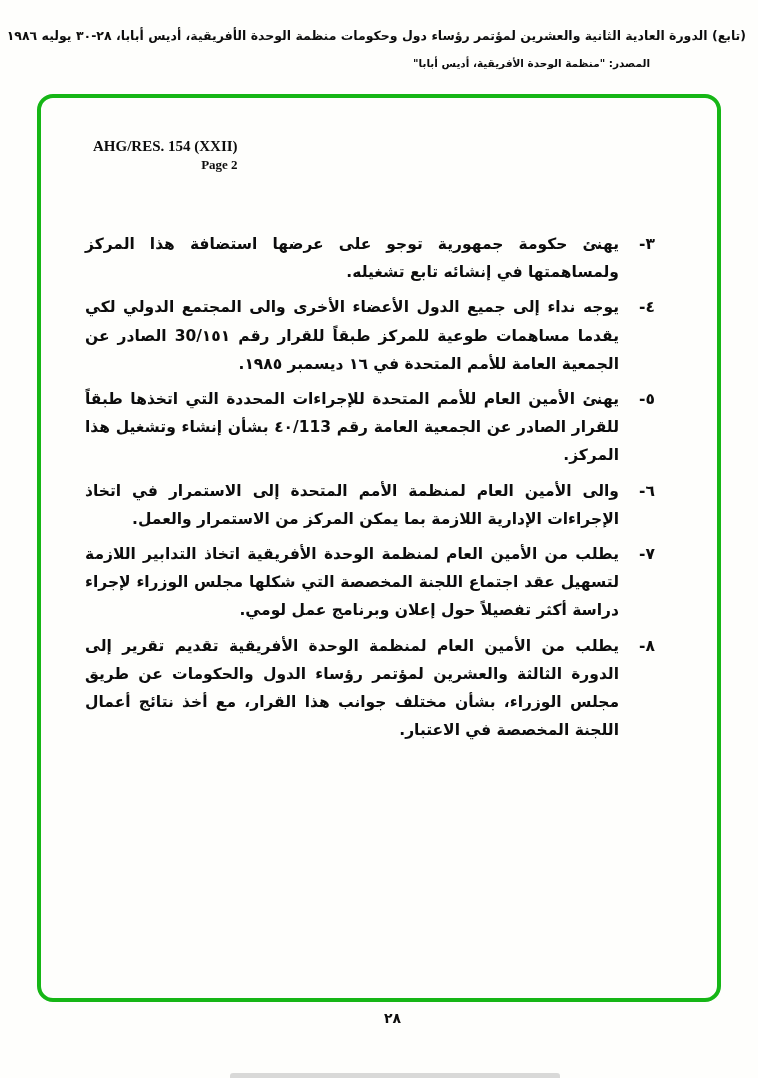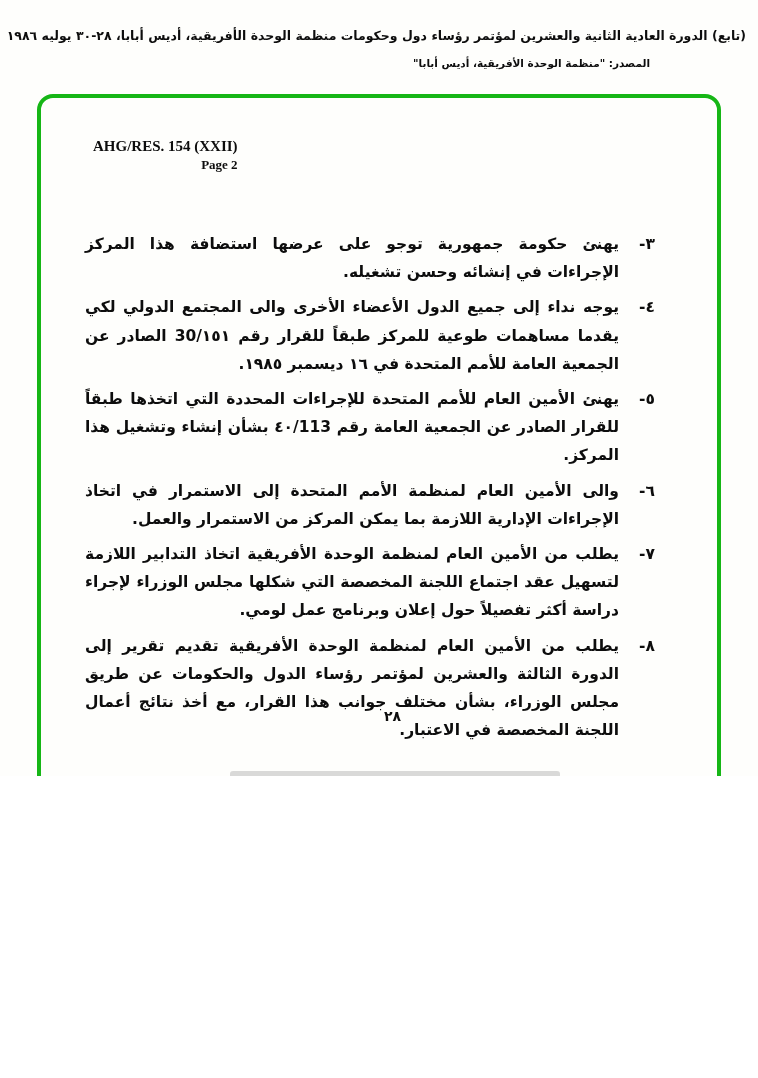--- a/index.html
+++ b/index.html
@@ -1,18 +1,18 @@
 <!DOCTYPE html>
 <html lang="ar"><head>
 <meta charset="utf-8">
 <style>
   html,body { margin:0; padding:0; background:#ffffff; }
   .page {
     position:relative;
-    width:758px; height:776px;
+    width:758px; height:1078px;
     background:#fefefc;
     overflow:hidden;
     font-family:"DejaVu Sans", sans-serif;
     color:#0d0d0d;
   }
   .header-line1 {
     position:absolute;
     top:28px; left:10px; right:12px;
     direction:rtl;
     text-align:right;
@@ -106,21 +106,21 @@
 
     <div class="docref">
       <span>AHG/RES. 154 (XXII)</span>
       <span class="pagelabel">Page 2</span>
     </div>
 
     <div class="content">
 
       <div class="para">
         <span class="num">٣-</span>
-        <span class="text">يهنئ حكومة جمهورية توجو على عرضها استضافة هذا المركز الإجراءات في إنشائه وحسن تشغيله.</span>
+        <span class="text">يهنئ حكومة جمهورية توجو على عرضها استضافة هذا المركز ولمساهمتها في إنشائه تابع تشغيله.</span>
       </div>
 
       <div class="para">
         <span class="num">٤-</span>
         <span class="text">يوجه نداء إلى جميع الدول الأعضاء الأخرى والى المجتمع الدولي لكي يقدما مساهمات طوعية للمركز طبقاً للقرار رقم 30/١٥١ الصادر عن الجمعية العامة للأمم المتحدة في ١٦ ديسمبر ١٩٨٥.</span>
       </div>
 
       <div class="para">
         <span class="num">٥-</span>
         <span class="text">يهنئ الأمين العام للأمم المتحدة للإجراءات المحددة التي اتخذها طبقاً للقرار الصادر عن الجمعية العامة رقم ٤٠/113 بشأن إنشاء وتشغيل هذا المركز.</span>

